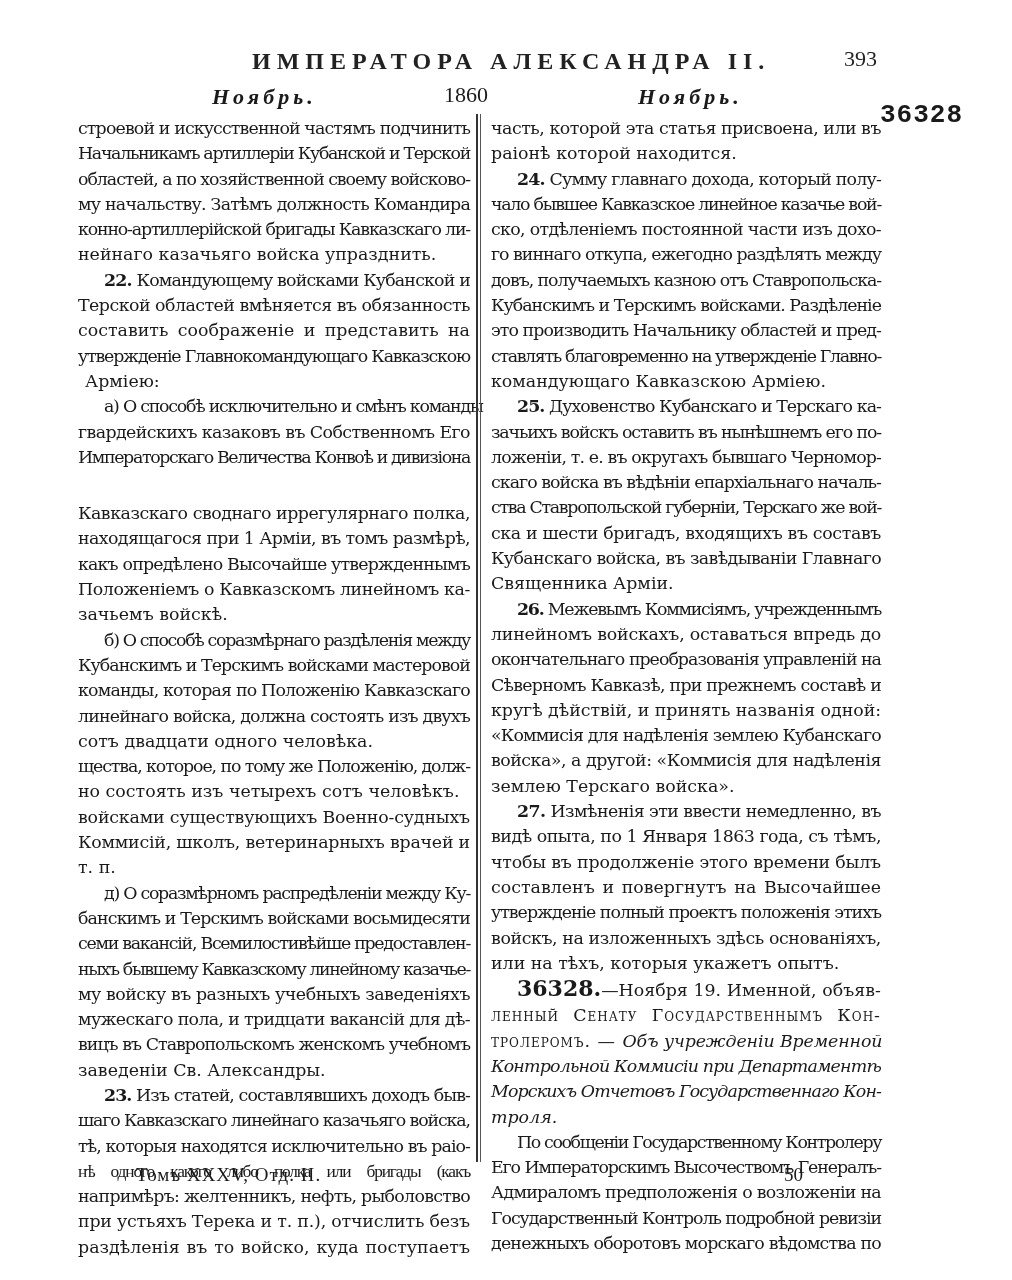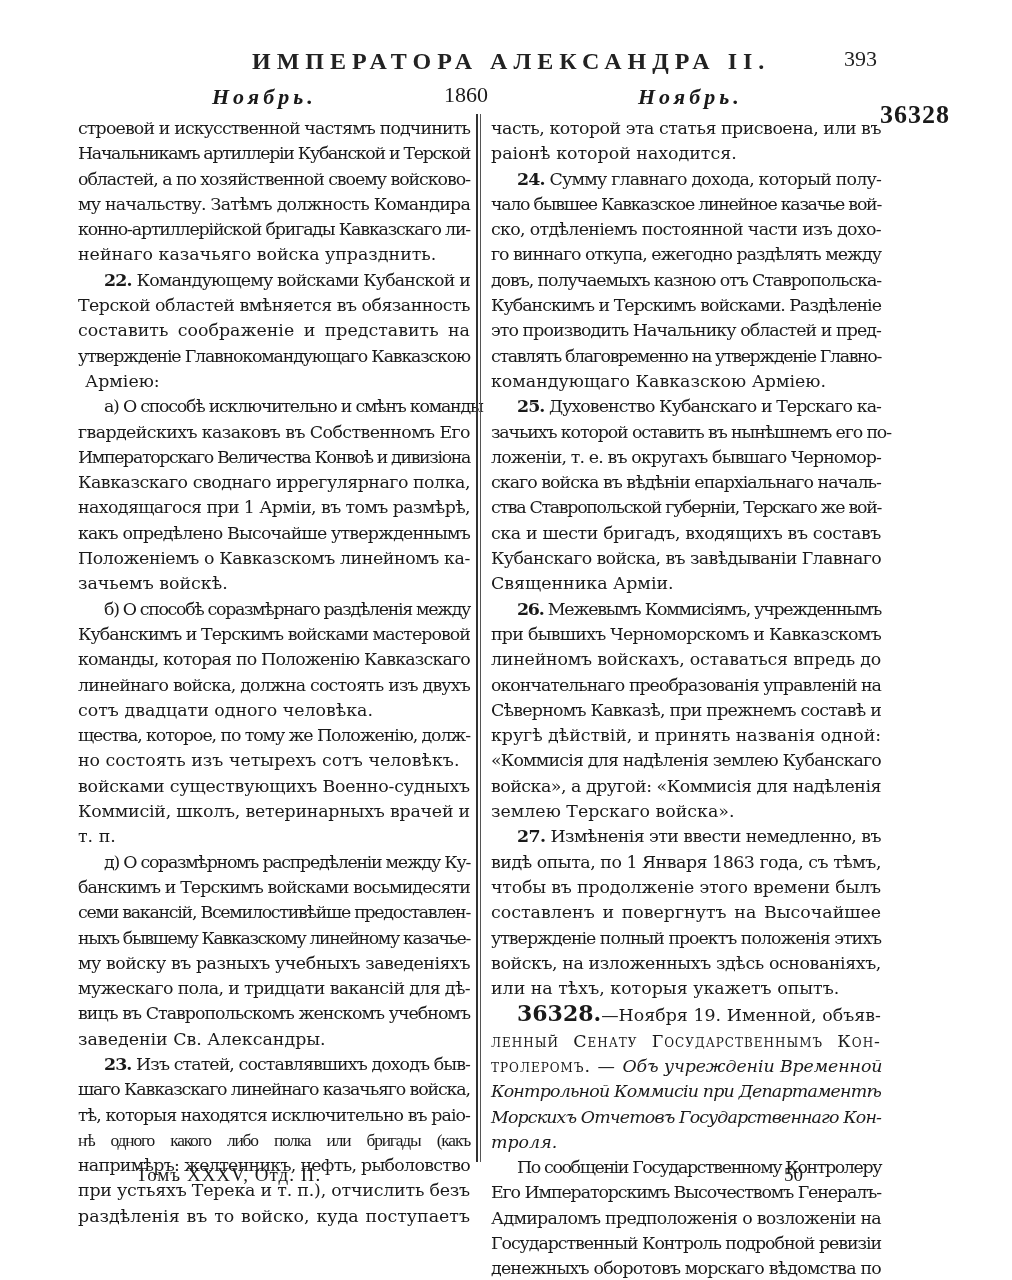--- a/index.html
+++ b/index.html
@@ -10,21 +10,21 @@
     .running-title { position: absolute; left: 244px; top: 48px; font-size: 24px;
       letter-spacing: 6px; font-family: "Liberation Serif", serif; font-weight: bold; color: #222; }
     .page-number { position: absolute; left: 836px; top: 46px; font-size: 22px;
       font-family: "Liberation Serif", serif; color: #222; }
     .month-left { position: absolute; left: 204px; top: 84px; font-size: 22px; font-style: italic;
       font-weight: bold; letter-spacing: 4px; font-family: "Liberation Serif", serif; }
     .year { position: absolute; left: 436px; top: 82px; font-size: 22px; font-family: "Liberation Serif", serif; }
     .month-right { position: absolute; left: 630px; top: 84px; font-size: 22px; font-style: italic;
       font-weight: bold; letter-spacing: 4px; font-family: "Liberation Serif", serif; }
     .margin-law-number { position: absolute; left: 872px; top: 100px; font-size: 26px; font-weight: bold;
-      font-family: Liberation Serif, serif; letter-spacing: 1px; }
+      font-family: Liberation Mono, monospace; letter-spacing: 1px; }
 
     .col { position: absolute; font-size: 17.4px; line-height: 25.3px; text-align: justify; }
     .col-left { left: 70px; top: 116px; width: 392px; }
     .col-right { left: 483px; top: 116px; width: 390px; }
     .col .line { display: block; text-align: justify; text-align-last: justify; white-space: nowrap; overflow: visible; }
     .col .line.last { text-align-last: left; }
     .indent { padding-left: 26px; }
     .num { font-weight: bold; }
     .sc { font-variant: small-caps; letter-spacing: 1px; }
     .it { font-style: italic; }
@@ -56,21 +56,21 @@
       <span class="line" style="display: block; letter-spacing: -1.18501px;">конно-артиллерійской бригады Кавказскаго ли-</span>
       <span class="line last" style="display: block;">нейнаго казачьяго войска упразднить.</span>
       <span class="line indent" style="display: block; letter-spacing: -0.822213px;"><span class="num">22.</span> Командующему войсками Кубанской и</span>
       <span class="line" style="display: block; letter-spacing: -0.52439px;">Терской областей вмѣняется въ обязанность</span>
       <span class="line" style="display: block;">составить соображеніе и представить на</span>
       <span class="line" style="display: block; letter-spacing: -1.1936px;">утвержденіе Главнокомандующаго Кавказскою</span>
       <span class="line last" style="display: block; margin-left: 7px;">Арміею:</span>
       <span class="line indent" style="display: block; letter-spacing: -1.24733px;">а) О способѣ исключительно и смѣнъ команды</span>
       <span class="line" style="display: block; letter-spacing: -0.598323px;">гвардейскихъ казаковъ въ Собственномъ Его</span>
       <span class="line" style="display: block; letter-spacing: -1.36399px;">Императорскаго Величества Конвоѣ и дивизіона</span>
-      <span class="line" style="display: block; letter-spacing: -0.482851px;">Кавказскаго своднаго иррегулярнаго полка,</span>
+      <span class="line" style="display: block; letter-spacing: -0.482851px; margin-top: 31px;">Кавказскаго своднаго иррегулярнаго полка,</span>
       <span class="line" style="display: block; letter-spacing: -0.607143px;">находящагося при 1 Арміи, въ томъ размѣрѣ,</span>
       <span class="line" style="display: block; letter-spacing: -0.827324px;">какъ опредѣлено Высочайше утвержденнымъ</span>
       <span class="line" style="display: block; letter-spacing: -0.409054px;">Положеніемъ о Кавказскомъ линейномъ ка-</span>
       <span class="line last" style="display: block;">зачьемъ войскѣ.</span>
       <span class="line indent" style="display: block; letter-spacing: -1.34301px;">б) О способѣ соразмѣрнаго раздѣленія между</span>
       <span class="line" style="display: block; letter-spacing: -0.960747px;">Кубанскимъ и Терскимъ войсками мастеровой</span>
       <span class="line" style="display: block; letter-spacing: -0.820122px;">команды, которая по Положенію Кавказскаго</span>
       <span class="line" style="display: block; letter-spacing: -0.829942px;">линейнаго войска, должна состоять изъ двухъ</span>
       <span class="line last" style="display: block;">сотъ двадцати одного человѣка.</span>
       <span class="line" style="display: block; letter-spacing: -1.11577px;">щества, которое, по тому же Положенію, долж-</span>
@@ -104,29 +104,28 @@
         <span class="line indent" style="display: block; letter-spacing: -0.796875px;"><span class="num">24.</span> Сумму главнаго дохода, который полу-</span>
         <span class="line" style="display: block; letter-spacing: -1.27592px;">чало бывшее Кавказское линейное казачье вой-</span>
         <span class="line" style="display: block; letter-spacing: -0.681686px;">ско, отдѣленіемъ постоянной части изъ дохо-</span>
         <span class="line" style="display: block; letter-spacing: -1.00908px;">го виннаго откупа, ежегодно раздѣлять между</span>
         <span class="line" style="display: block; letter-spacing: -1.08394px;">довъ, получаемыхъ казною отъ Ставропольска-</span>
         <span class="line" style="display: block; letter-spacing: -0.986607px;">Кубанскимъ и Терскимъ войсками. Раздѣленіе</span>
         <span class="line" style="display: block; letter-spacing: -0.939317px;">это производить Начальнику областей и пред-</span>
         <span class="line" style="display: block; letter-spacing: -1.35625px;">ставлять благовременно на утвержденіе Главно-</span>
         <span class="line last" style="display: block;">командующаго Кавказскою Арміею.</span>
         <span class="line indent" style="display: block; letter-spacing: -0.947027px;"><span class="num">25.</span> Духовенство Кубанскаго и Терскаго ка-</span>
-        <span class="line" style="display: block; letter-spacing: -1.12429px;">зачьихъ которой оставить въ нынѣшнемъ его по-</span>
+        <span class="line" style="display: block; letter-spacing: -1.12429px;">зачьихъ войскъ оставить въ нынѣшнемъ его по-</span>
         <span class="line" style="display: block; letter-spacing: -0.870028px;">ложеніи, т. е. въ округахъ бывшаго Черномор-</span>
         <span class="line" style="display: block; letter-spacing: -0.966667px;">скаго войска въ вѣдѣніи епархіальнаго началь-</span>
         <span class="line" style="display: block; letter-spacing: -1.3091px;">ства Ставропольской губерніи, Терскаго же вой-</span>
         <span class="line" style="display: block; letter-spacing: -0.369665px;">ска и шести бригадъ, входящихъ въ составъ</span>
         <span class="line" style="display: block; letter-spacing: -0.615699px;">Кубанскаго войска, въ завѣдываніи Главнаго</span>
         <span class="line last" style="display: block;">Священника Арміи.</span>
         <span class="line indent" style="display: block; letter-spacing: -1.24873px;"><span class="num">26.</span> Межевымъ Коммисіямъ, учрежденнымъ</span>
-        <span class="line" style="display: block; letter-spacing: -0.730769px;">при бывшихъ Черноморскомъ и Кавказскомъ</span>
         <span class="line" style="display: block; letter-spacing: -0.210938px;">линейномъ войскахъ, оставаться впредь до</span>
         <span class="line" style="display: block; letter-spacing: -0.992369px;">окончательнаго преобразованія управленій на</span>
         <span class="line" style="display: block; letter-spacing: -0.762576px;">Сѣверномъ Кавказѣ, при прежнемъ составѣ и</span>
         <span class="line" style="display: block; letter-spacing: -0.0503049px;">кругѣ дѣйствій, и принять названія одной:</span>
         <span class="line" style="display: block; letter-spacing: -0.814787px;">«Коммисія для надѣленія землею Кубанскаго</span>
         <span class="line" style="display: block; letter-spacing: -0.498884px;">войска», а другой: «Коммисія для надѣленія</span>
         <span class="line last" style="display: block;">землею Терскаго войска».</span>
         <span class="line indent" style="display: block; letter-spacing: -0.567708px;"><span class="num">27.</span> Измѣненія эти ввести немедленно, въ</span>
         <span class="line" style="display: block; letter-spacing: -0.481831px;">видѣ опыта, по 1 Января 1863 года, съ тѣмъ,</span>
         <span class="line" style="display: block; letter-spacing: -0.195112px;">чтобы въ продолженіе этого времени былъ</span>

